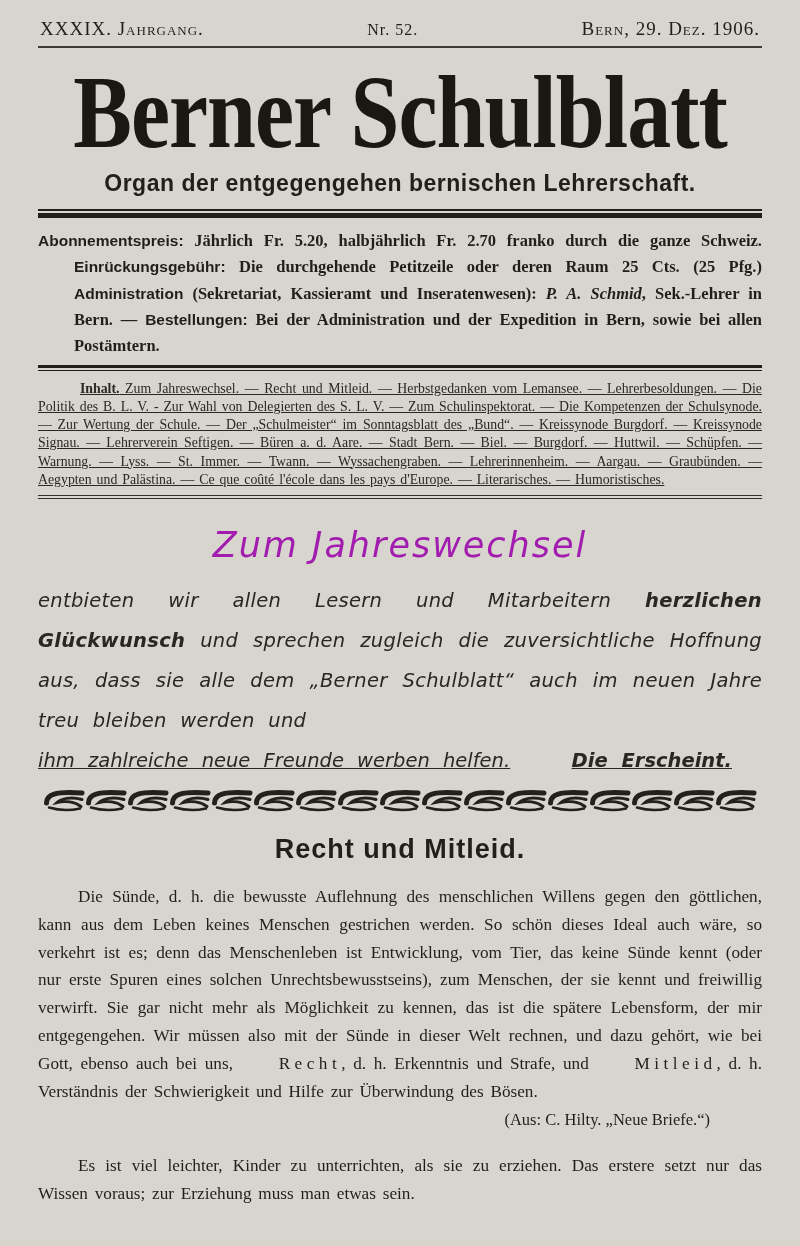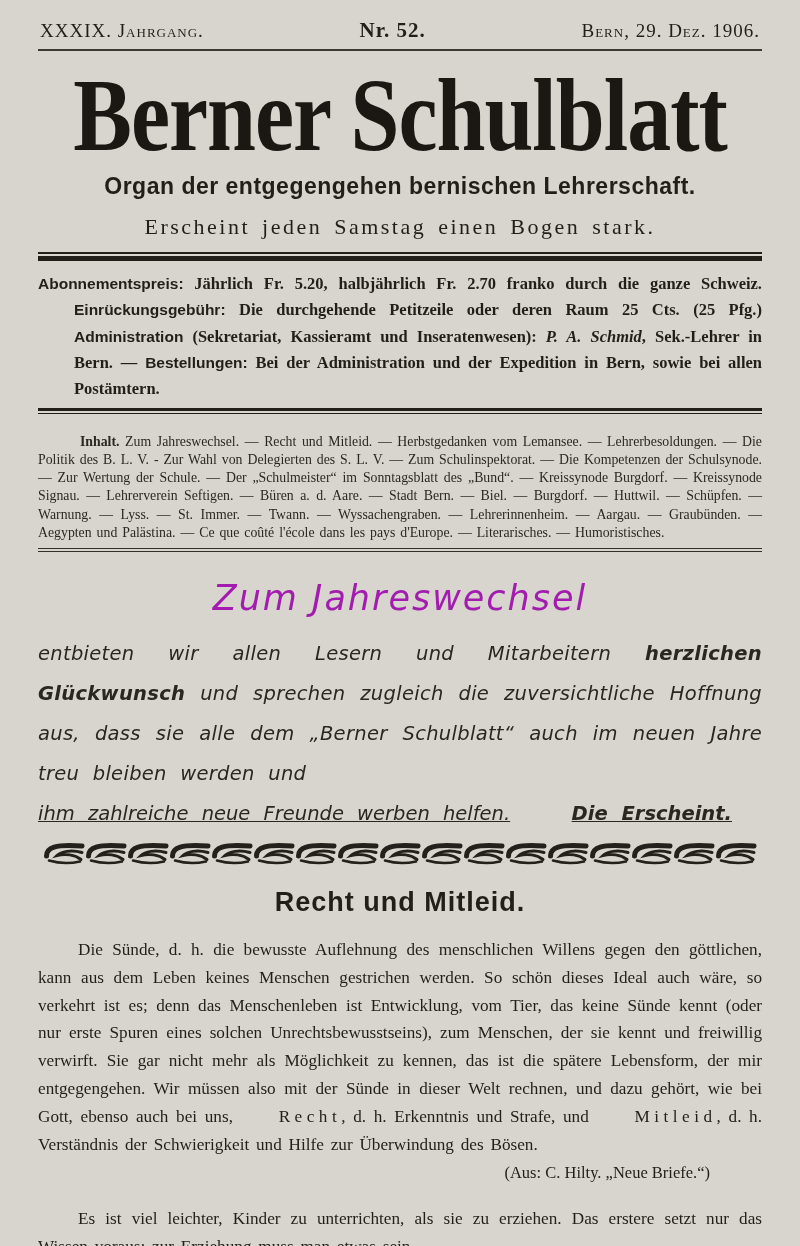--- a/index.html
+++ b/index.html
@@ -19,21 +19,21 @@
 
   
   .issue-line{
     display:flex;justify-content:space-between;align-items:baseline;
     padding:4px 2px 6px 2px;
     gap:24px;
   }
   .issue-line .vol,.issue-line .date{
     font-variant:small-caps;font-size:19px;letter-spacing:1px;
   }
-  .issue-line .no{font-size:21px;font-weight:bold;letter-spacing:1px;}
+  .issue-line .no{font-size:16px;font-weight:normal;letter-spacing:1px;}
   .rule-single{height:2px;background:var(--ink);opacity:.85;}
 
   
   .masthead{
     text-align:center;
     font-family:"Liberation Serif", serif;
     font-weight:bold;
     font-size:88px;
     letter-spacing:-1px;
     white-space:nowrap;
@@ -71,27 +71,28 @@
     text-align:justify;
     padding-left:36px;
     text-indent:-36px;
     word-spacing:2px;
   }
   .subscription .lbl{font-family:"Liberation Sans", sans-serif;font-size:15.5px;}
   .subscription .it{font-style:italic;font-weight:bold;}
 
   
   .contents{
-    margin-top:19px;
+    margin-top:9px;
     font-size:13.8px;
     line-height:1.32;
     text-align:justify;
     text-indent:42px;
     word-spacing:1.5px;
     color:#2b2823;
+    text-decoration:underline;
   }
   .contents .lbl{font-weight:bold;}
 
   
   .ny-heading{
     text-align:center;
     font-family:"DejaVu Sans", sans-serif;
     font-style:italic;
     font-size:35px;
     margin-top:26px;
@@ -164,21 +165,20 @@
 
   <div class="issue-line">
     <span class="vol">XXXIX. Jahrgang.</span>
     <span class="no">Nr. 52.</span>
     <span class="date">Bern, 29. Dez. 1906.</span>
   </div>
   <div class="rule-single"></div>
 
   <div class="masthead">Berner Schulblatt</div>
   <div class="organ">Organ der entgegengehen bernischen Lehrerschaft.</div>
-  <div class="frequency">Erscheint jeden Samstag einen Bogen stark.</div>
   <div class="rule-double-a"></div>
 
   <p class="subscription"><span class="lbl">Abonnementspreis:</span><span> Jährlich Fr. 5.20, halbjährlich Fr. 2.70 franko durch die ganze Schweiz. </span><span class="lbl">Einrückungsgebühr:</span><span> Die durchgehende Petitzeile oder deren Raum 25 Cts. (25 Pfg.) </span><span class="lbl">Administration</span><span> (Sekretariat, Kassieramt und Inseratenwesen): </span><span class="it">P. A. Schmid</span><span>, Sek.-Lehrer in Bern. — </span><span class="lbl">Bestellungen:</span><span> Bei der Administration und der Expedition in Bern, sowie bei allen Postämtern.</span></p>
   <div class="rule-double-b"></div>
 
   <p class="contents"><span class="lbl">Inhalt.</span><span> Zum Jahreswechsel. — Recht und Mitleid. — Herbstgedanken vom Lemansee. — Lehrerbesoldungen. — Die Politik des B. L. V. - Zur Wahl von Delegierten des S. L. V. — Zum Schulinspektorat. — Die Kompetenzen der Schulsynode. — Zur Wertung der Schule. — Der „Schulmeister“ im Sonntagsblatt des „Bund“. — Kreissynode Burgdorf. — Kreissynode Signau. — Lehrerverein Seftigen. — Büren a. d. Aare. — Stadt Bern. — Biel. — Burgdorf. — Huttwil. — Schüpfen. — Warnung. — Lyss. — St. Immer. — Twann. — Wyssachengraben. — Lehrerinnenheim. — Aargau. — Graubünden. — Aegypten und Palästina. — Ce que coûté l'école dans les pays d'Europe. — Literarisches. — Humoristisches.</span></p>
   <div class="rule-double-c"></div>
 
   <div class="ny-heading">Zum Jahreswechsel</div>
   <p class="ny-body"><span>entbieten wir allen Lesern und Mitarbeitern </span><span class="b">herzlichen Glückwunsch</span><span> und sprechen zugleich die zuversichtliche Hoffnung aus, dass sie alle dem „Berner Schulblatt“ auch im neuen Jahre treu bleiben werden und</span></p>

